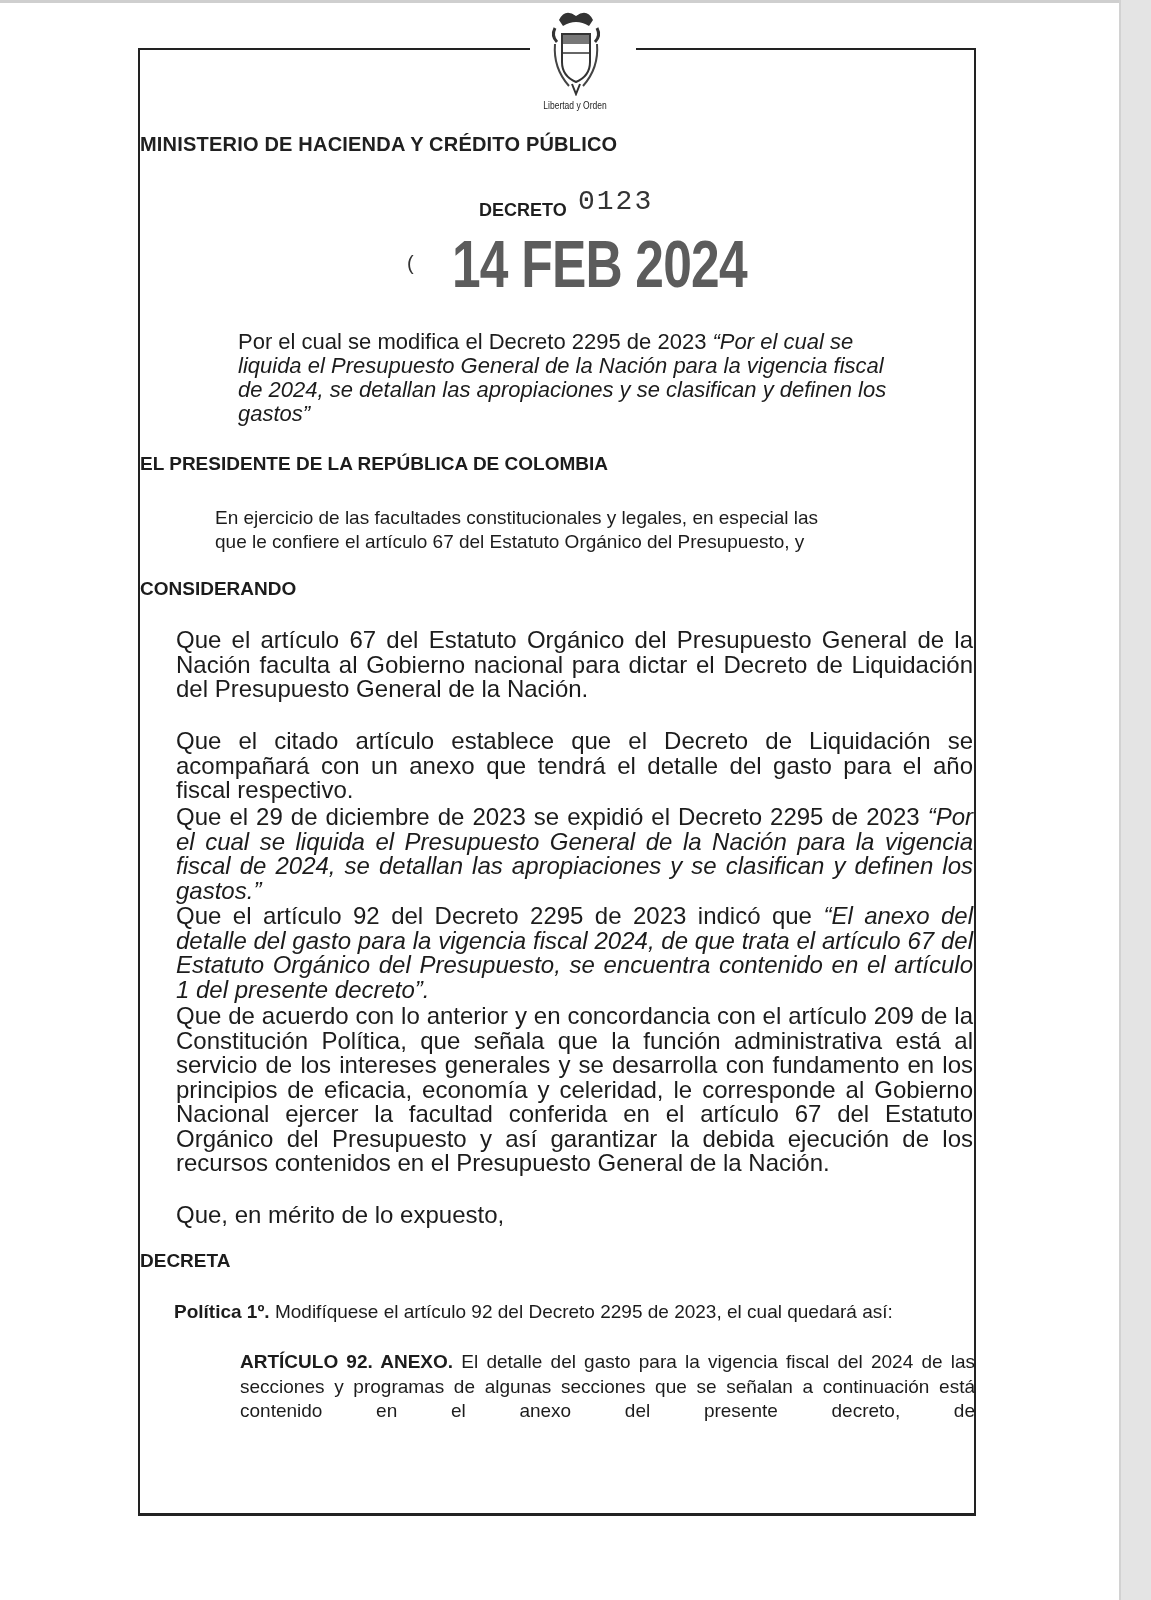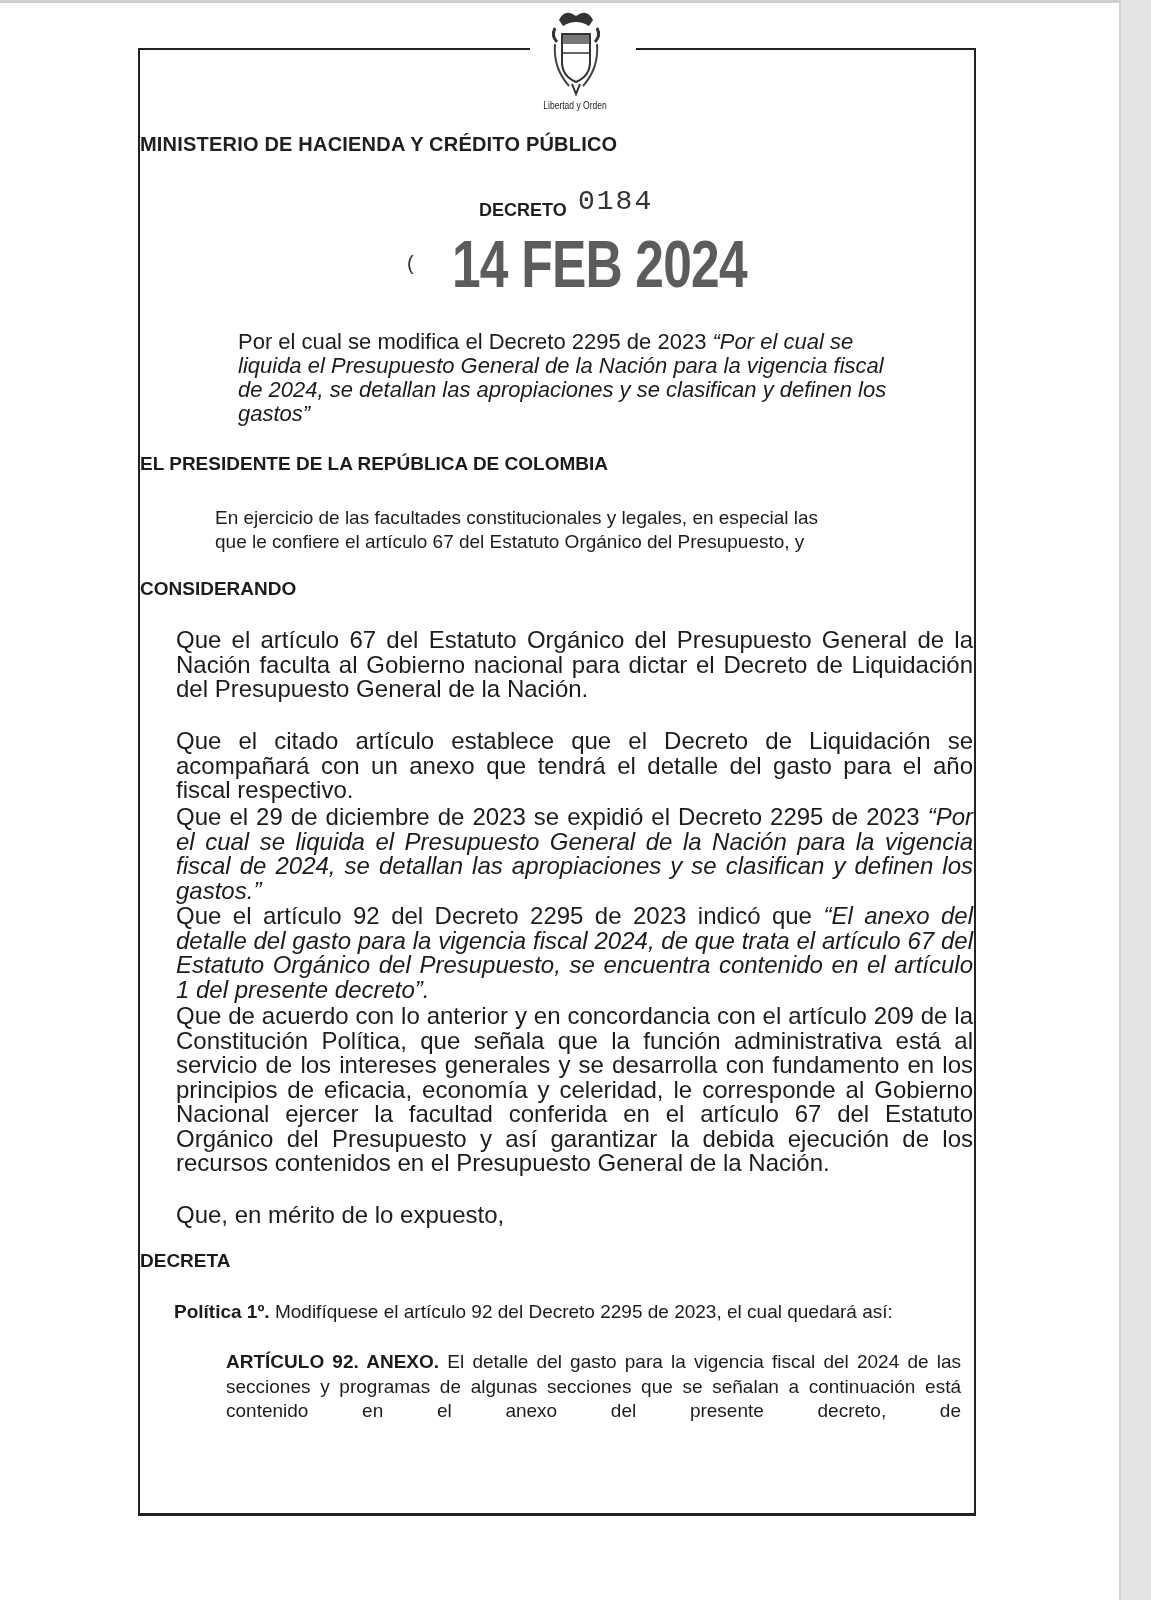--- a/index.html
+++ b/index.html
@@ -26,21 +26,21 @@
   .date-stamp { position:absolute; left:452px; top:226px; font-size:66px; font-weight:bold; color:#4b4b4b; letter-spacing:-1px; transform:scaleX(0.78); transform-origin:left; opacity:0.9; }
   .epigraph { top:330px; font-size:22px; line-height:24px; padding:0 50px; box-sizing:border-box;margin-left:48px; }
   .epigraph i { font-style:italic; }
   .president { top:453px; font-size:19px; font-weight:bold; }
   .powers { top:506px; font-size:19px; line-height:24px; padding:0 75px; box-sizing:border-box; }
   .considerando { top:578px; font-size:19px; font-weight:bold; }
   .para { position:absolute; left:176px; width:797px; font-size:24px; line-height:24.5px; text-align:justify; }
   .para i { font-style:italic; }
   .decreta { top:1250px; font-size:19px; font-weight:bold; }
   .art1 { position:absolute; left:174px; top:1300px; width:799px; font-size:19px; line-height:24px; text-align:justify; }
-  .art92 { position:absolute; left:226px; top:1350px; width:735px; font-size:19px; line-height:24.5px; text-align:justify; text-align-last:justify; }
+  .art92 { position:absolute; left:240px; top:1350px; width:735px; font-size:19px; line-height:24.5px; text-align:justify; text-align-last:justify; }
   b { font-weight:bold; }
 </style>
 </head>
 <body>
 
 <div class="top-edge"></div>
 <div class="right-strip"></div>
 
 <div class="frame"></div>
 <div class="frame-top-left"></div>
@@ -52,21 +52,21 @@
   <path d="M17 28 L45 28 L45 56 Q45 70 31 76 Q17 70 17 56 Z" fill="none" stroke="#333" stroke-width="2"></path>
   <rect x="18" y="29" width="26" height="9" fill="#777"></rect>
   <line x1="17" y1="47" x2="45" y2="47" stroke="#333" stroke-width="1.5"></line>
   <path d="M10 38 Q8 62 24 80 M52 38 Q54 62 38 80" stroke="#444" stroke-width="2" fill="none"></path>
   <path d="M27 78 L31 88 L35 78" stroke="#333" stroke-width="2" fill="none"></path>
 </svg>
 <div class="motto">Libertad y Orden</div>
 
 <div class="center ministry">MINISTERIO DE HACIENDA Y CRÉDITO PÚBLICO</div>
 <div class="decree-label">DECRETO</div>
-<div class="decree-num">0184</div>
+<div class="decree-num">0123</div>
 <div class="paren">(</div>
 <div class="date-stamp">14 FEB 2024</div>
 
 <div class="center epigraph">
   <span>Por el cual se modifica el Decreto 2295 de 2023 </span><i>“Por el cual se liquida el Presupuesto General de la Nación para la vigencia fiscal de 2024, se detallan las apropiaciones y se clasifican y definen los gastos”</i>
 </div>
 
 <div class="center president">EL PRESIDENTE DE LA REPÚBLICA DE COLOMBIA</div>
 <div class="center powers">En ejercicio de las facultades constitucionales y legales, en especial las que le confiere el artículo 67 del Estatuto Orgánico del Presupuesto, y</div>
 <div class="center considerando">CONSIDERANDO</div>

